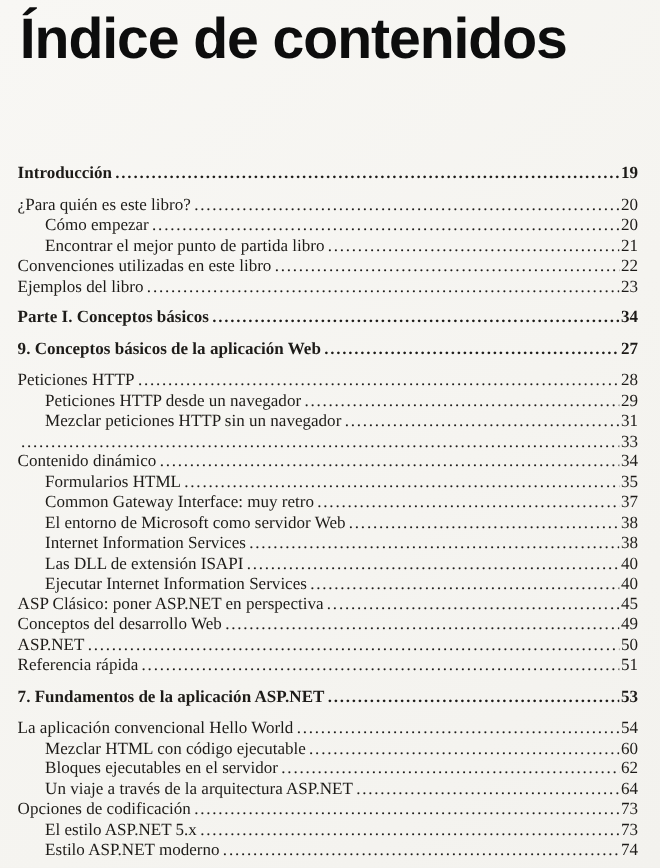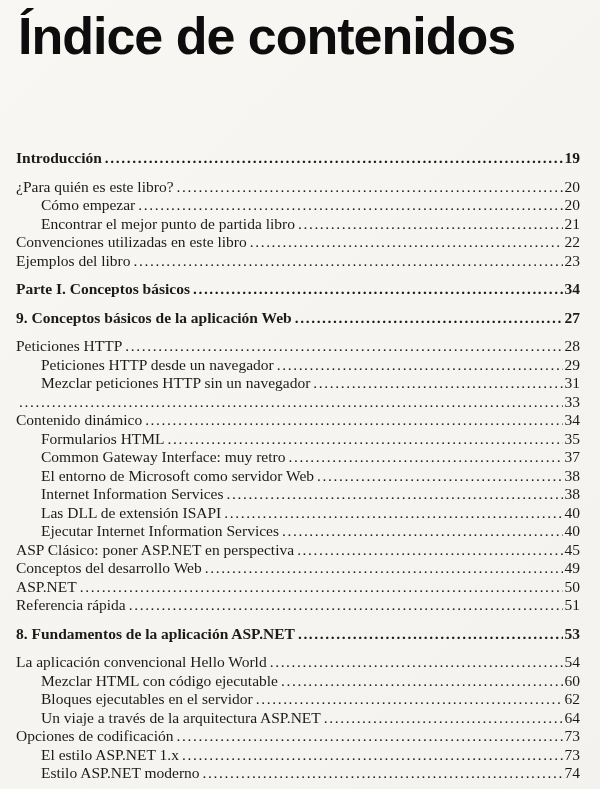--- a/index.html
+++ b/index.html
@@ -193,21 +193,21 @@
     <span class="pagenum">50</span>
   </div>
 
   <div class="entry level-1">
     <span class="label">Referencia rápida</span>
     <span class="leader"></span>
     <span class="pagenum">51</span>
   </div>
 
   <div class="entry level-0 bold gap">
-    <span class="label">8. Fundamentos de la aplicación ASP.NET</span>
+    <span class="label">7. Fundamentos de la aplicación ASP.NET</span>
     <span class="leader"></span>
     <span class="pagenum">53</span>
   </div>
 
   <div class="entry level-1 gap">
     <span class="label">La aplicación convencional Hello World</span>
     <span class="leader"></span>
     <span class="pagenum">54</span>
   </div>
 
@@ -230,21 +230,21 @@
   </div>
 
 
   <div class="entry level-1">
     <span class="label">Opciones de codificación</span>
     <span class="leader"></span>
     <span class="pagenum">73</span>
   </div>
 
   <div class="entry level-2">
-    <span class="label">El estilo ASP.NET 1.x</span>
+    <span class="label">El estilo ASP.NET 5.x</span>
     <span class="leader"></span>
     <span class="pagenum">73</span>
   </div>
 
   <div class="entry level-2">
     <span class="label">Estilo ASP.NET moderno</span>
     <span class="leader"></span>
     <span class="pagenum">74</span>
   </div>
 </div>

